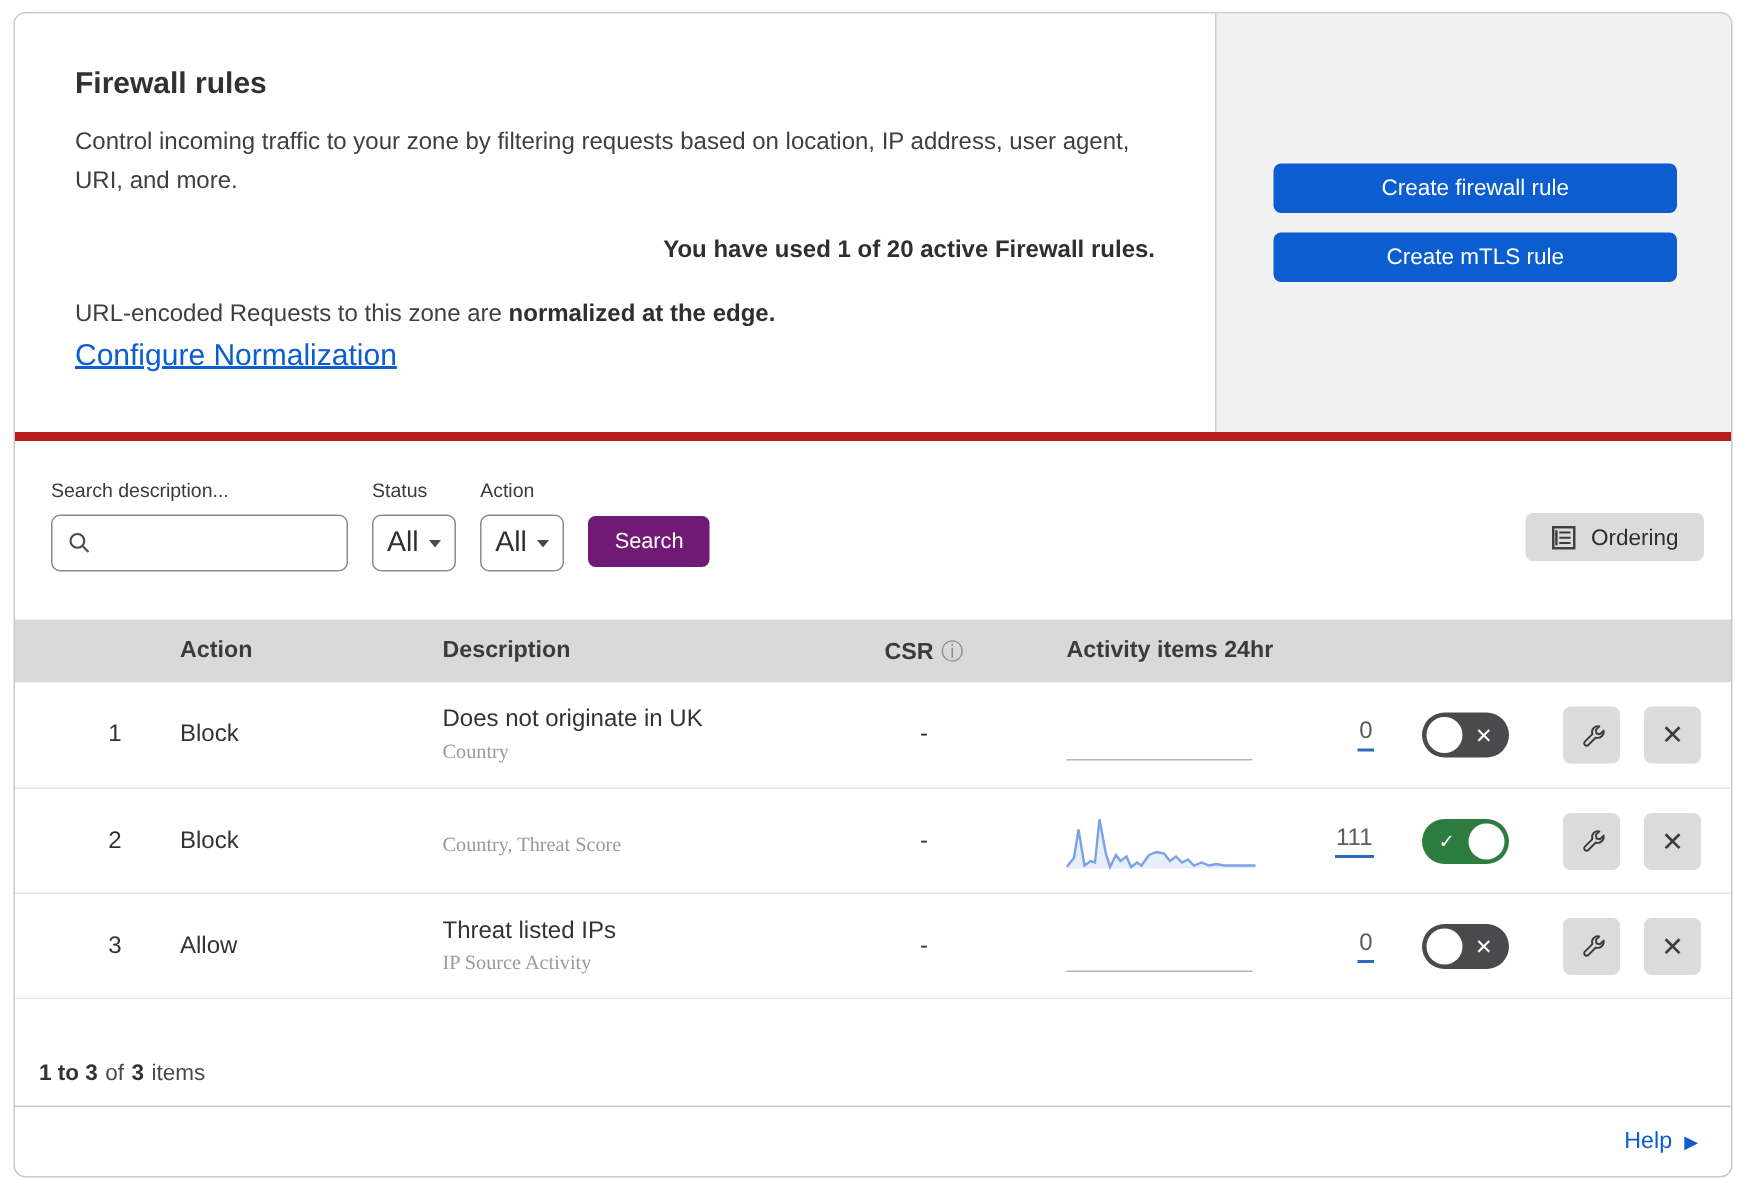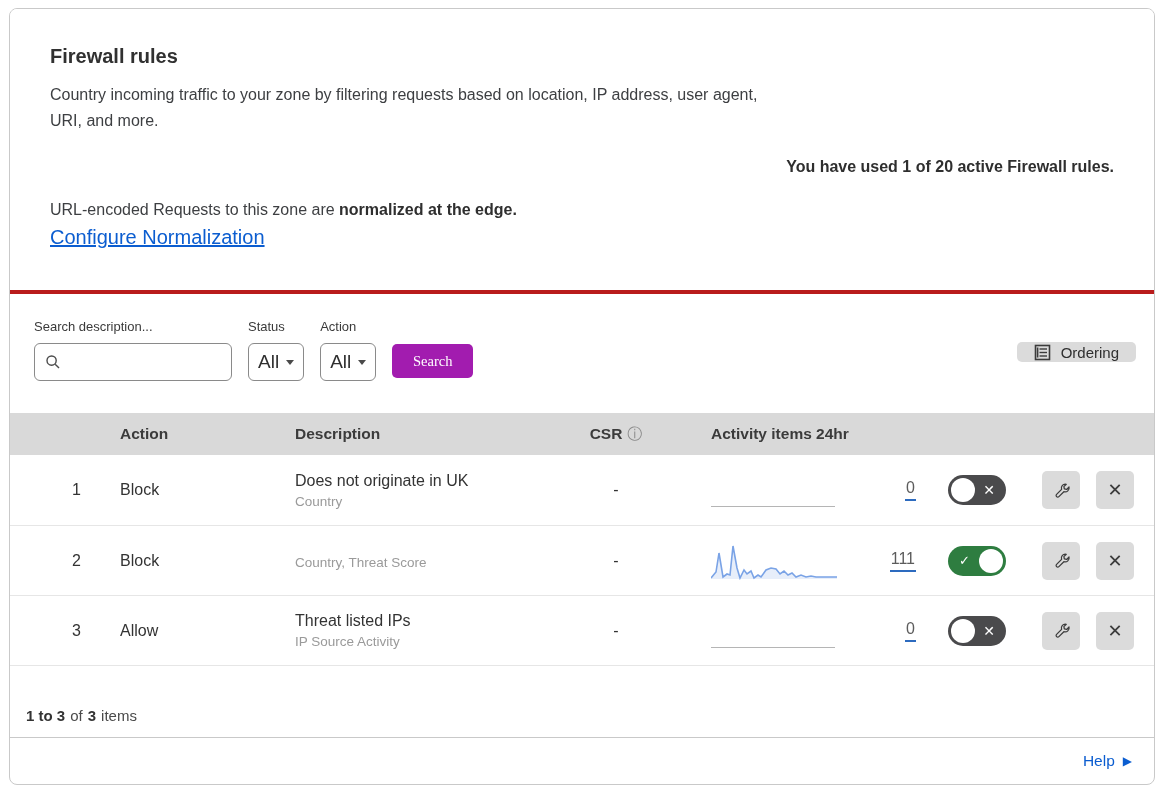--- a/index.html
+++ b/index.html
@@ -14,21 +14,21 @@
     position: absolute; left: 9px; top: 8px;
     width: 1146px; height: 777px;
     border: 1px solid #c9c9c9;
     border-radius: 8px;
     background: #fff;
     overflow: hidden;
     display: flex; flex-direction: column;
   }
 
   
-  .top-section { display: flex; height: 285px; border-bottom: 4px solid #b91c1c; flex: none; }
+  .top-section { display: flex; height: 285px; border-bottom: 6px solid #b91c1c; flex: none; }
   .intro { flex: 1; padding: 36px 40px; background: #fff; }
   .intro h1 { font-size: 20px; font-weight: 600; color: #313131; }
   .intro .desc { margin-top: 14px; font-size: 16px; line-height: 1.62; color: #3d3f42; max-width: 730px; }
   .intro .usage { margin-top: 24px; font-size: 16px; font-weight: 700; color: #2f2f2f; text-align: right; }
   .intro .norm { margin-top: 25px; font-size: 16px; color: #3d3f42; }
   .intro .norm b { color: #2f2f2f; }
   .intro .norm-link { display: inline-block; margin-top: 7px; font-size: 20px; color: #0b5dd0; text-decoration: underline; cursor: pointer; }
   .actions-panel {
     width: 344px; flex: none; background: #f1f1f2; border-left: 1px solid #cfcfcf;
     display: flex; flex-direction: column; justify-content: center; gap: 13px;
@@ -48,24 +48,24 @@
     width: 198px; height: 38px; border: 1px solid #8a8a8a; border-radius: 6px;
     display: flex; align-items: center; padding: 0 10px; background: #fff;
   }
   .search-box input { border: none; outline: none; flex: 1; font-size: 14px; font-family: inherit; margin-left: 8px; min-width: 0; }
   .select-box {
     height: 38px; border: 1px solid #8a8a8a; border-radius: 6px; background: #fff;
     display: flex; align-items: center; padding: 0 9px; gap: 7px; cursor: pointer;
     font-size: 19px; color: #2f2f2f;
   }
   .caret-down { width: 0; height: 0; border-left: 4px solid transparent; border-right: 4px solid transparent; border-top: 5px solid #4a4a4a; }
-  .btn-search { margin-top: 25px; width: 81px; height: 34px; background: #a21caf; color: #fff; border: none; border-radius: 5px; font-size: 14.5px; font-family: Liberation Serif, serif; cursor: pointer; }
+  .btn-search { margin-top: 25px; width: 81px; height: 34px; background: #701a75; color: #fff; border: none; border-radius: 5px; font-size: 14.5px; font-family: Liberation Sans, sans-serif; cursor: pointer; }
   .filter-spacer { flex: 1; }
   .btn-ordering {
-    margin-top: 23px; height: 20px; padding: 0 17px; background: #dbdbdb; border: none; border-radius: 5px;
+    margin-top: 23px; height: 32px; padding: 0 17px; background: #dbdbdb; border: none; border-radius: 5px;
     display: flex; align-items: center; gap: 10px; font-size: 15px; color: #2f2f2f; font-family: inherit; cursor: pointer;
   }
 
   
   .tbl-header {
     height: 42px; flex: none; background: #d9d9d9;
     display: flex; align-items: center; font-size: 15.5px; font-weight: 600; color: #3b3b3b;
     padding-right: 20px;
   }
   .tbl-row {
@@ -77,21 +77,21 @@
   .tbl-body { border-bottom: 1px solid #e6e6e6; }
   .col-num { width: 88px; flex: none; display: flex; justify-content: flex-end; padding-right: 17px; }
   .col-action { width: 175px; flex: none; padding-left: 22px; }
   .col-desc { flex: 1; padding-left: 22px; min-width: 0; }
   .col-csr { width: 110px; flex: none; text-align: center; }
   .col-activity { width: 245px; flex: none; display: flex; align-items: center; padding-left: 40px; }
   .col-toggle { width: 90px; flex: none; display: flex; justify-content: flex-end; }
   .col-tools { width: 128px; flex: none; display: flex; justify-content: flex-end; gap: 16px; }
   .csr-info { display: inline-block; font-size: 15px; color: #8a8a8a; margin-left: 5px; font-weight: 400; }
   .desc-main { font-size: 16px; color: #333; }
-  .desc-sub { font-size: 13.5px; color: #9a9a9a; margin-top: 4px; }
+  .desc-sub { font-size: 13.5px; color: #9a9a9a; margin-top: 4px; font-family: Liberation Serif, serif; }
   .spark { width: 128px; height: 40px; flex: none; position: relative; }
   .spark.flat::after { content: ""; position: absolute; left: 0; right: 4px; bottom: 3px; border-bottom: 1px solid #b5b5b5; }
   .spark svg { width: 100%; height: 100%; display: block; }
   .count-link { margin-left: auto; font-size: 16px; color: #5c5c5c; border-bottom: 2px solid #2d6bbf; padding: 0 1px 2px 1px; cursor: pointer; text-decoration: none; }
 
   .toggle { position: relative; width: 58px; height: 30px; border-radius: 15px; border: none; cursor: pointer; }
   .toggle .knob { position: absolute; top: 3px; width: 24px; height: 24px; border-radius: 50%; background: #fff; }
   .toggle .sym { position: absolute; top: 0; height: 30px; line-height: 30px; color: #fff; font-size: 13px; }
   .toggle.off { background: #4a4a4c; }
   .toggle.off .knob { left: 3px; }
@@ -111,24 +111,28 @@
   .help-link .arrow { font-size: 12px; }
 </style>
 </head>
 <body>
 
 <div class="page-card">
 
   <div class="top-section">
     <div class="intro">
       <h1>Firewall rules</h1>
-      <p class="desc">Country incoming traffic to your zone by filtering requests based on location, IP address, user agent, URI, and more.</p>
+      <p class="desc">Control incoming traffic to your zone by filtering requests based on location, IP address, user agent, URI, and more.</p>
       <p class="usage">You have used 1 of 20 active Firewall rules.</p>
       <p class="norm"><span>URL-encoded Requests to this zone are </span><b>normalized at the edge.</b></p>
       <a class="norm-link">Configure Normalization</a>
+    </div>
+    <div class="actions-panel">
+      <button class="btn-primary">Create firewall rule</button>
+      <button class="btn-primary">Create mTLS rule</button>
     </div>
   </div>
 
   <div class="filter-bar">
     <div class="f-group">
       <span class="f-label">Search description...</span>
       <div class="search-box">
         <span style="display:flex">
           <svg width="16" height="16" viewBox="0 0 16 16">
               <circle cx="6.6" cy="6.6" r="4.6" fill="none" stroke="#4a4a4a" stroke-width="1.4"></circle>

